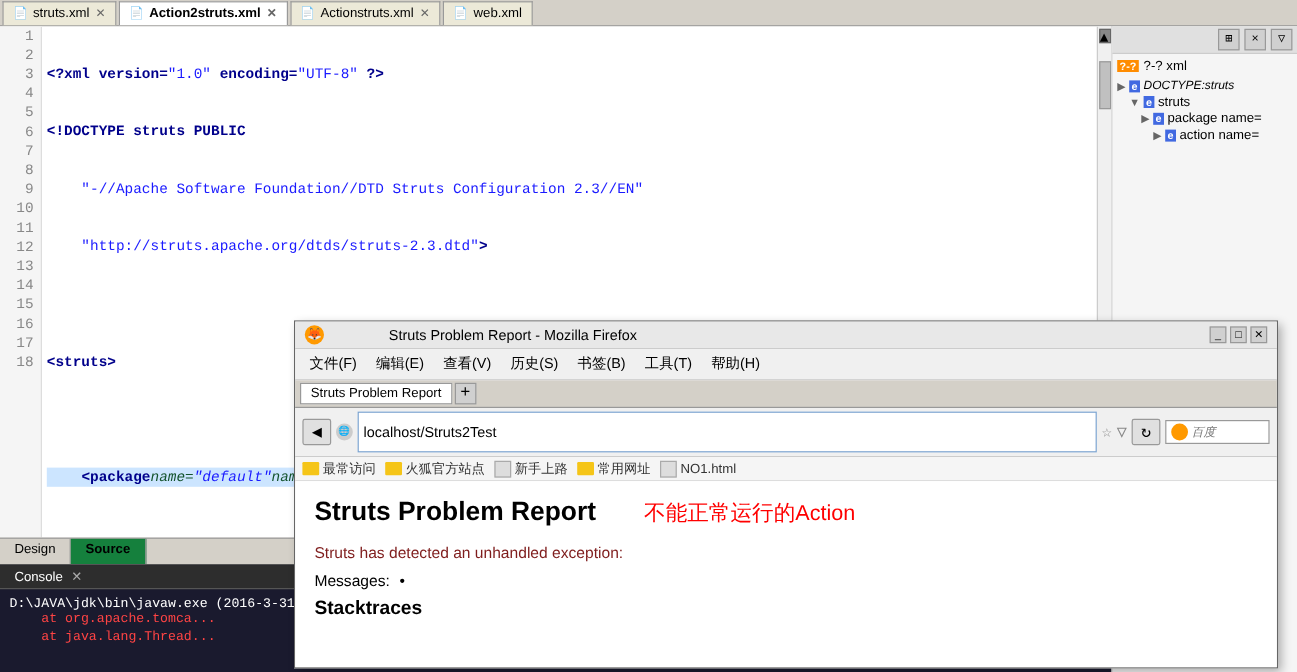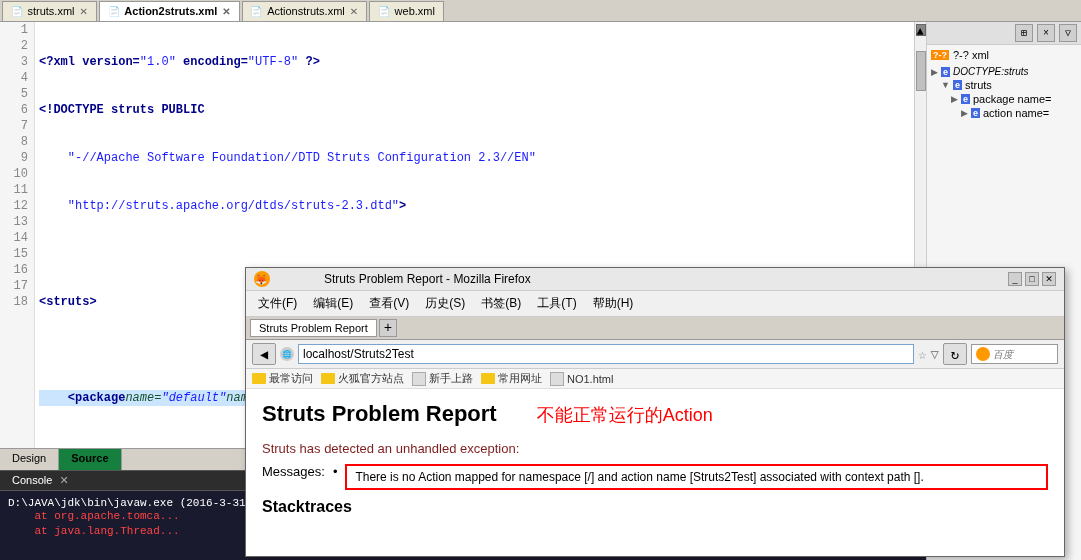--- a/index.html
+++ b/index.html
@@ -305,21 +305,21 @@
       border: 1px solid #999;
       display: flex;
       align-items: center;
       justify-content: center;
       font-size: 14px;
       cursor: pointer;
       border-radius: 2px;
     }
     .address-field {
       flex: 1;
-      height: 20px;
+      height: 34px;
       border: 1px solid #7ba3d0;
       padding: 0 4px;
       font-size: 12px;
       background: #fff;
     }
     .star-btn { font-size: 14px; cursor: pointer; color: #888; }
     .search-field-container {
       display: flex;
       align-items: center;
       border: 1px solid #999;
@@ -615,21 +615,20 @@
 
       <div class="browser-content">
         <div style="display:flex;align-items:baseline;margin-bottom:6px;">
           <span class="problem-report-title">Struts Problem Report</span>
           <span class="cannot-run">不能正常运行的Action</span>
         </div>
         <div class="problem-desc">Struts has detected an unhandled exception:</div>
         <div class="messages-row">
           <span class="messages-label">Messages:</span>
           <span class="messages-bullet">•</span>
-          <div class="messages-box">There is no Action mapped for namespace [/] and action name [Struts2Test] associated with context path [].</div>
         </div>
         <div class="stacktraces-title">Stacktraces</div>
       </div>
     </div>
   </div>
 
   <div class="right-panel">
     <div class="right-panel-toolbar">
       <div class="icon-btn">⊞</div>
       <div class="icon-btn">×</div>

